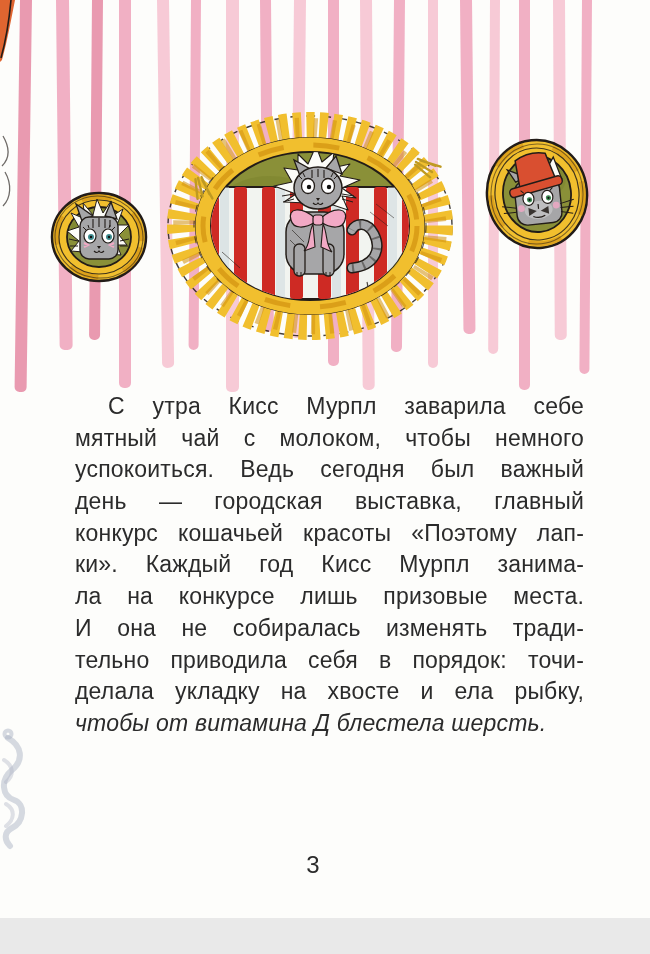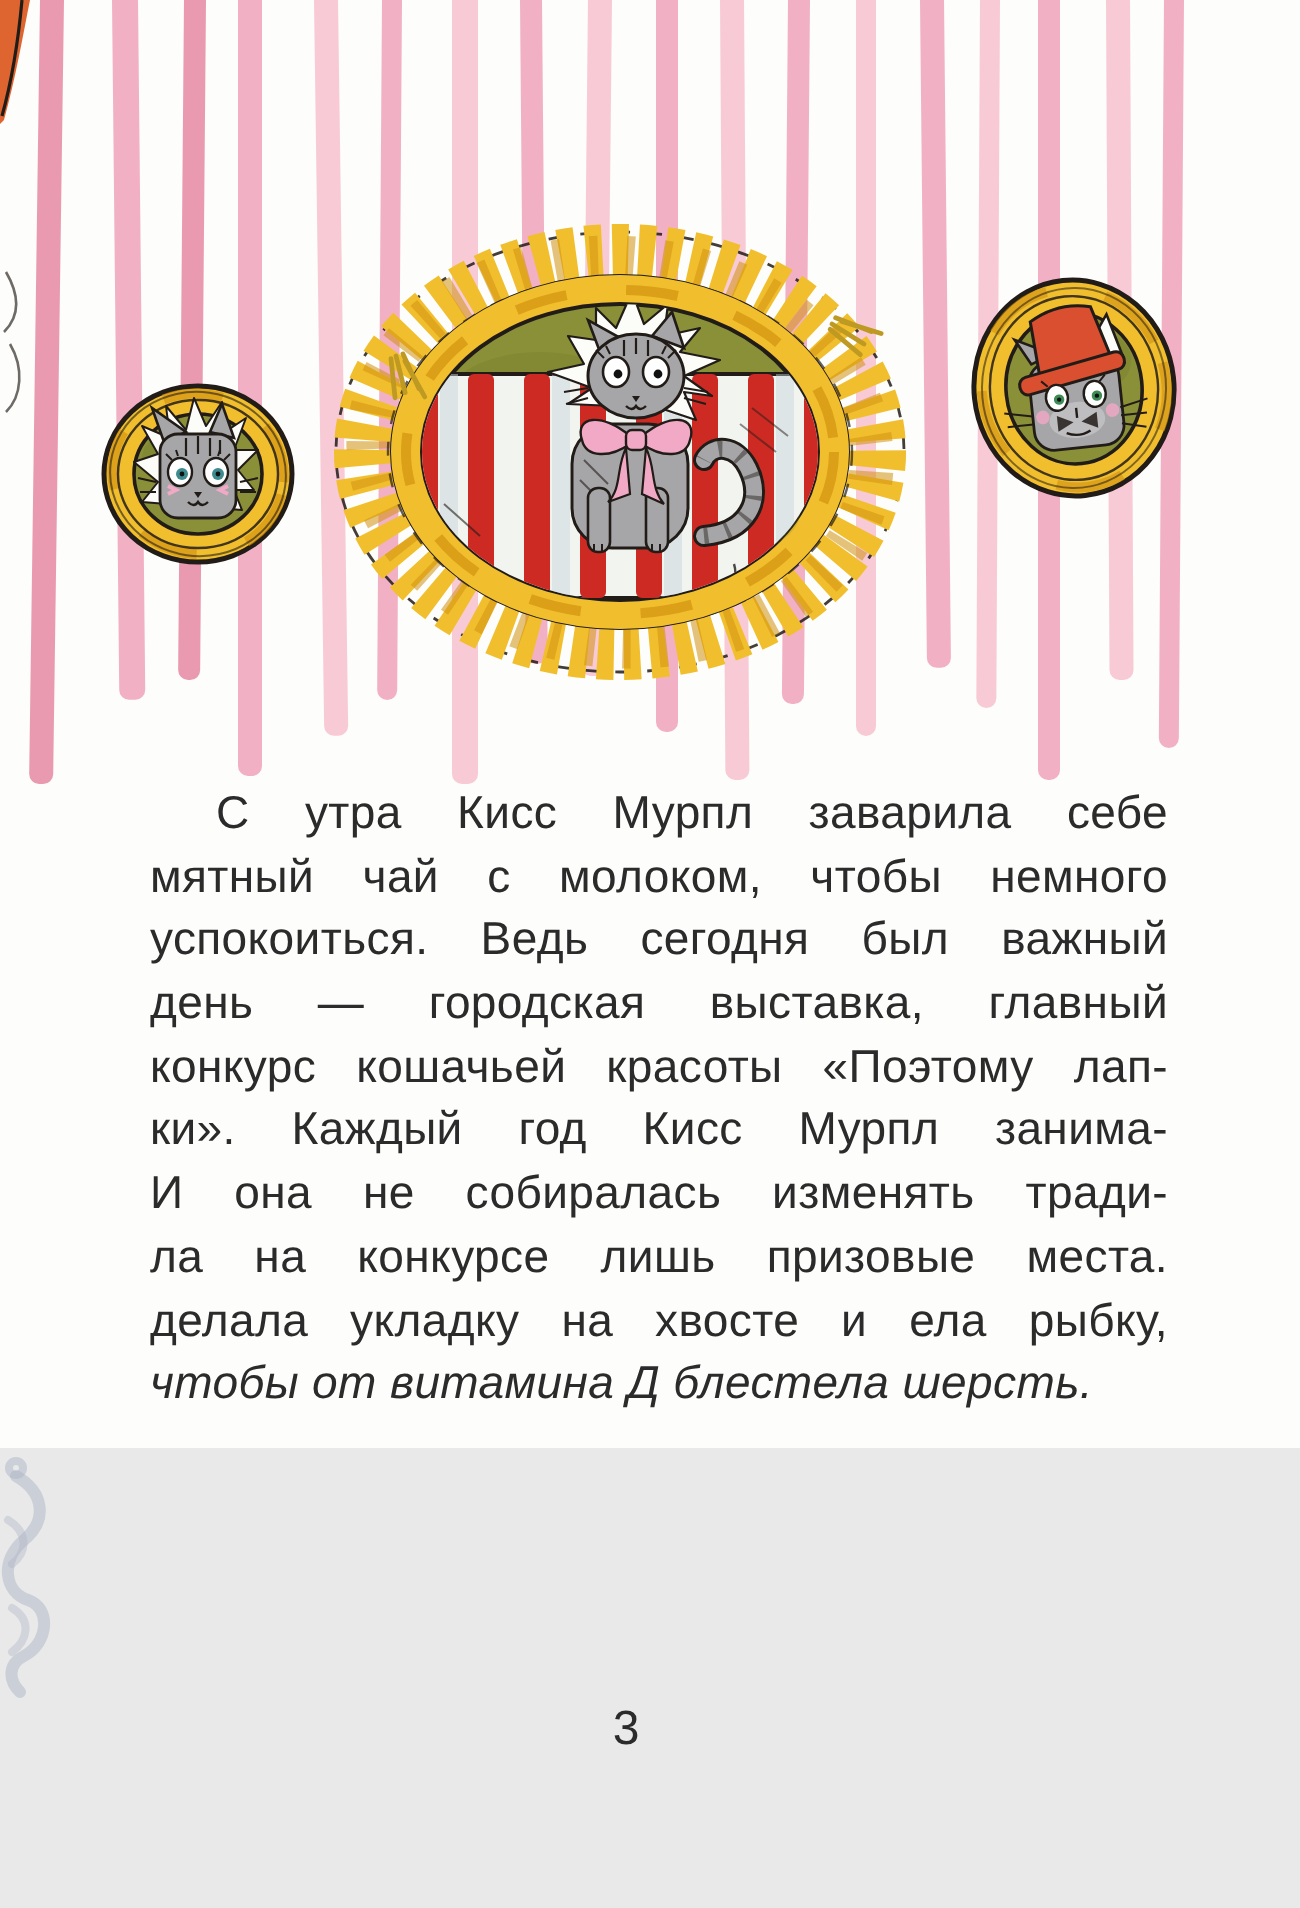--- a/index.html
+++ b/index.html
@@ -1,18 +1,18 @@
 <!DOCTYPE html>
 <html style="--stripe-light: #f6c5d2; --stripe-mid: #f0a9bf; --stripe-dark: #e791a9; --frame-gold: #f1bf2e; --frame-gold-dark: #d29110; --frame-green: #8a9038; --frame-green-dark: #68721f; --ink: #221c18; --cat-gray: #a6a6a8; --cat-gray-light: #c9c9cb; --pillow-white: #f2f4f0; --pillow-shadow: #c5d3da; --pillow-red: #ce2a24; --bow-pink: #f2a9c5; --hat-red: #d94f30; --corner-orange: #df6530; --sketch-gray: #aeb5c6; --tassel-gold: #bf9a22; --bg-color: #fdfdfb; --text-color: #2b2b2b;"><head>
 <meta charset="utf-8">
 <style>
   html,body{margin:0;padding:0;}
   body{width:650px;height:954px;overflow:hidden;background:#e9e9e9;}
   .page{
-    position:relative;width:650px;height:724px;
+    position:relative;width:650px;height:918px;
     background:var(--bg-color,#fdfdfb);
     font-family:"Liberation Sans",sans-serif;
   }
   .illustration{position:absolute;left:0;top:0;width:650px;height:400px;display:block;}
 
   
   .f-gold{fill:var(--frame-gold);}
   .s-gold{stroke:var(--frame-gold);fill:none;}
   .s-goldd{stroke:var(--frame-gold-dark);fill:none;}
   .f-green{fill:var(--frame-green);}
@@ -234,20 +234,21 @@
     <path d="M4,60 C14,66 14,76 6,82 M6,104 C16,110 14,120 6,126" stroke="var(--sketch-gray)" stroke-width="4" fill="none" opacity="0.4" stroke-linecap="round"></path>
   </svg>
 
   <div class="story" id="story">
       <div class="story-line first">С утра Кисс Мурпл заварила себе</div>
       <div class="story-line">мятный чай с молоком, чтобы немного</div>
       <div class="story-line">успокоиться. Ведь сегодня был важный</div>
       <div class="story-line">день — городская выставка, главный</div>
       <div class="story-line">конкурс кошачьей красоты «Поэтому лап-</div>
       <div class="story-line">ки». Каждый год Кисс Мурпл занима-</div>
+      <div class="story-line">ла на конкурсе лишь призовые места.</div>
       <div class="story-line">И она не собиралась изменять тради-</div>
-      <div class="story-line">ла на конкурсе лишь призовые места.</div>
+      <div class="story-line">тельно приводила себя в порядок: точи-</div>
       <div class="story-line">делала укладку на хвосте и ела рыбку,</div>
       <div class="story-line last">чтобы от витамина Д блестела шерсть.</div>
     </div>
 
   <div class="page-number">3</div>
 </div>
 
 </body></html>

